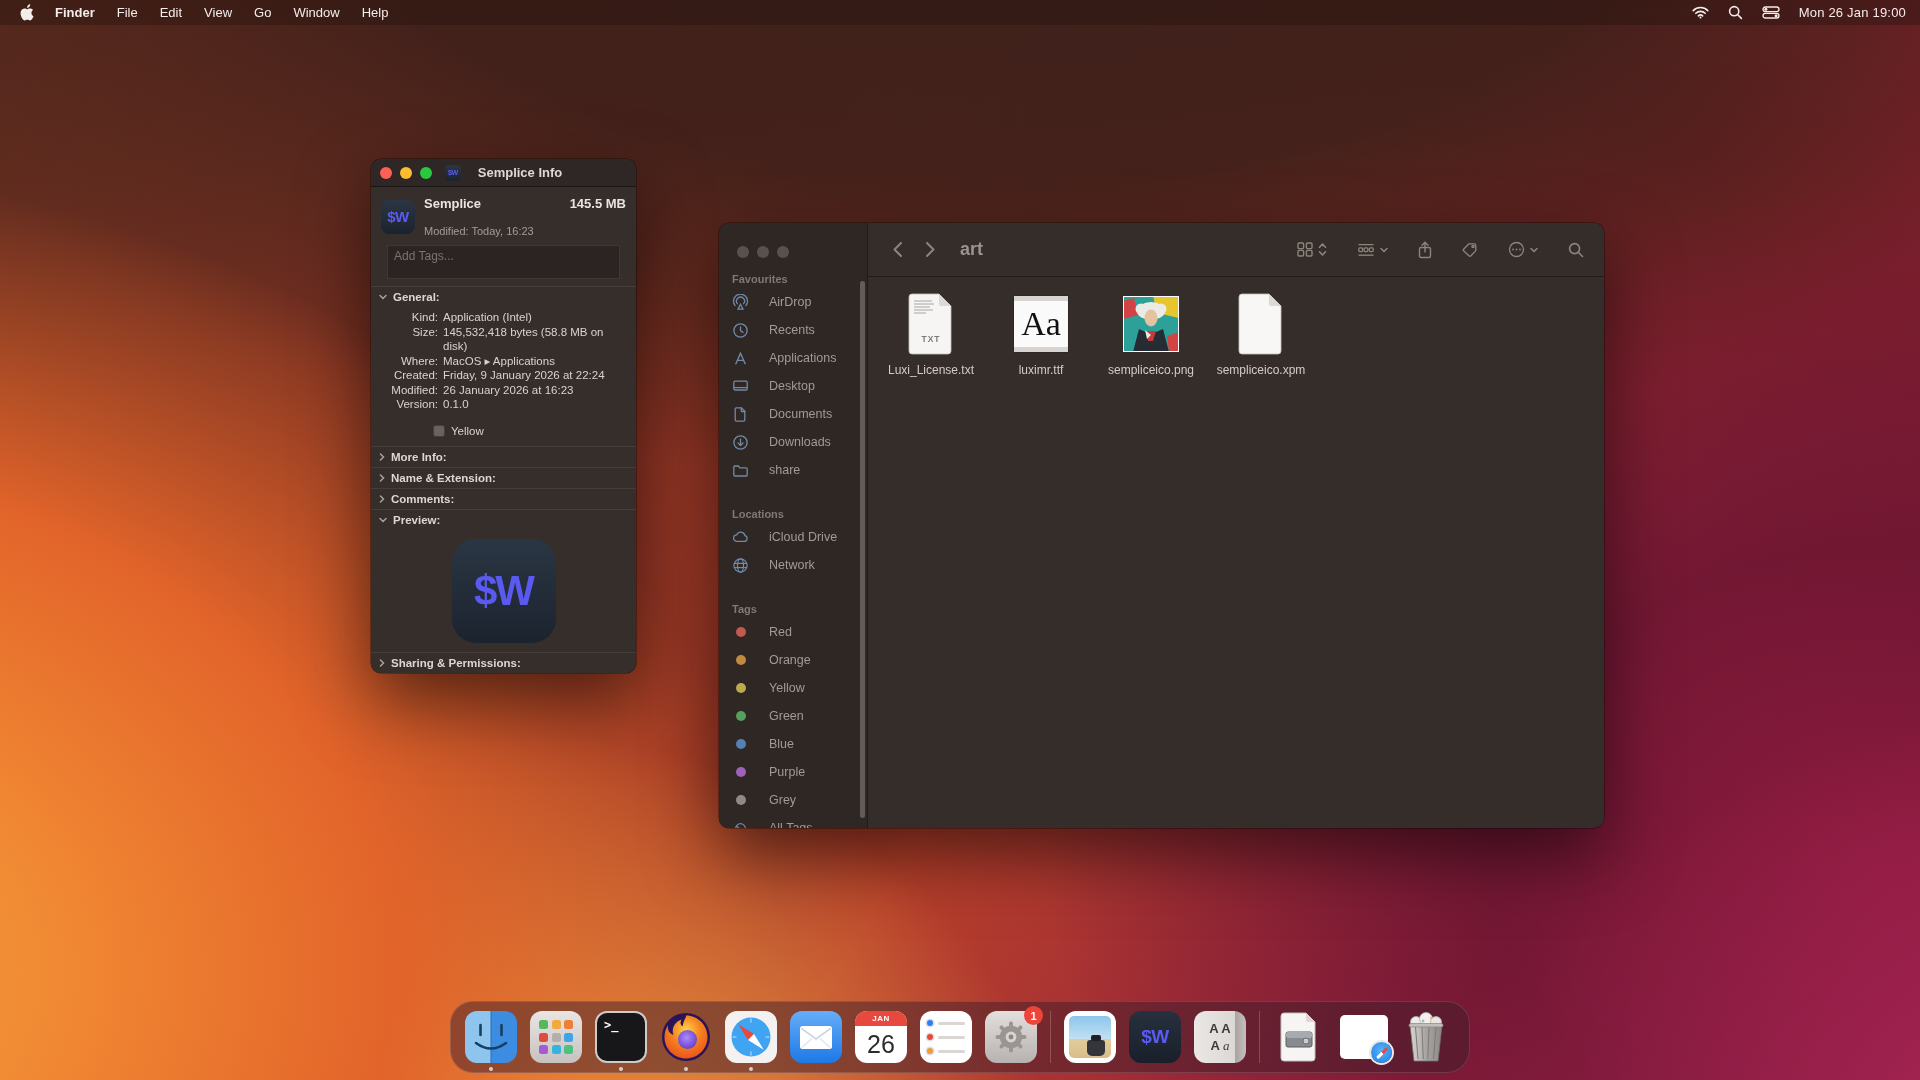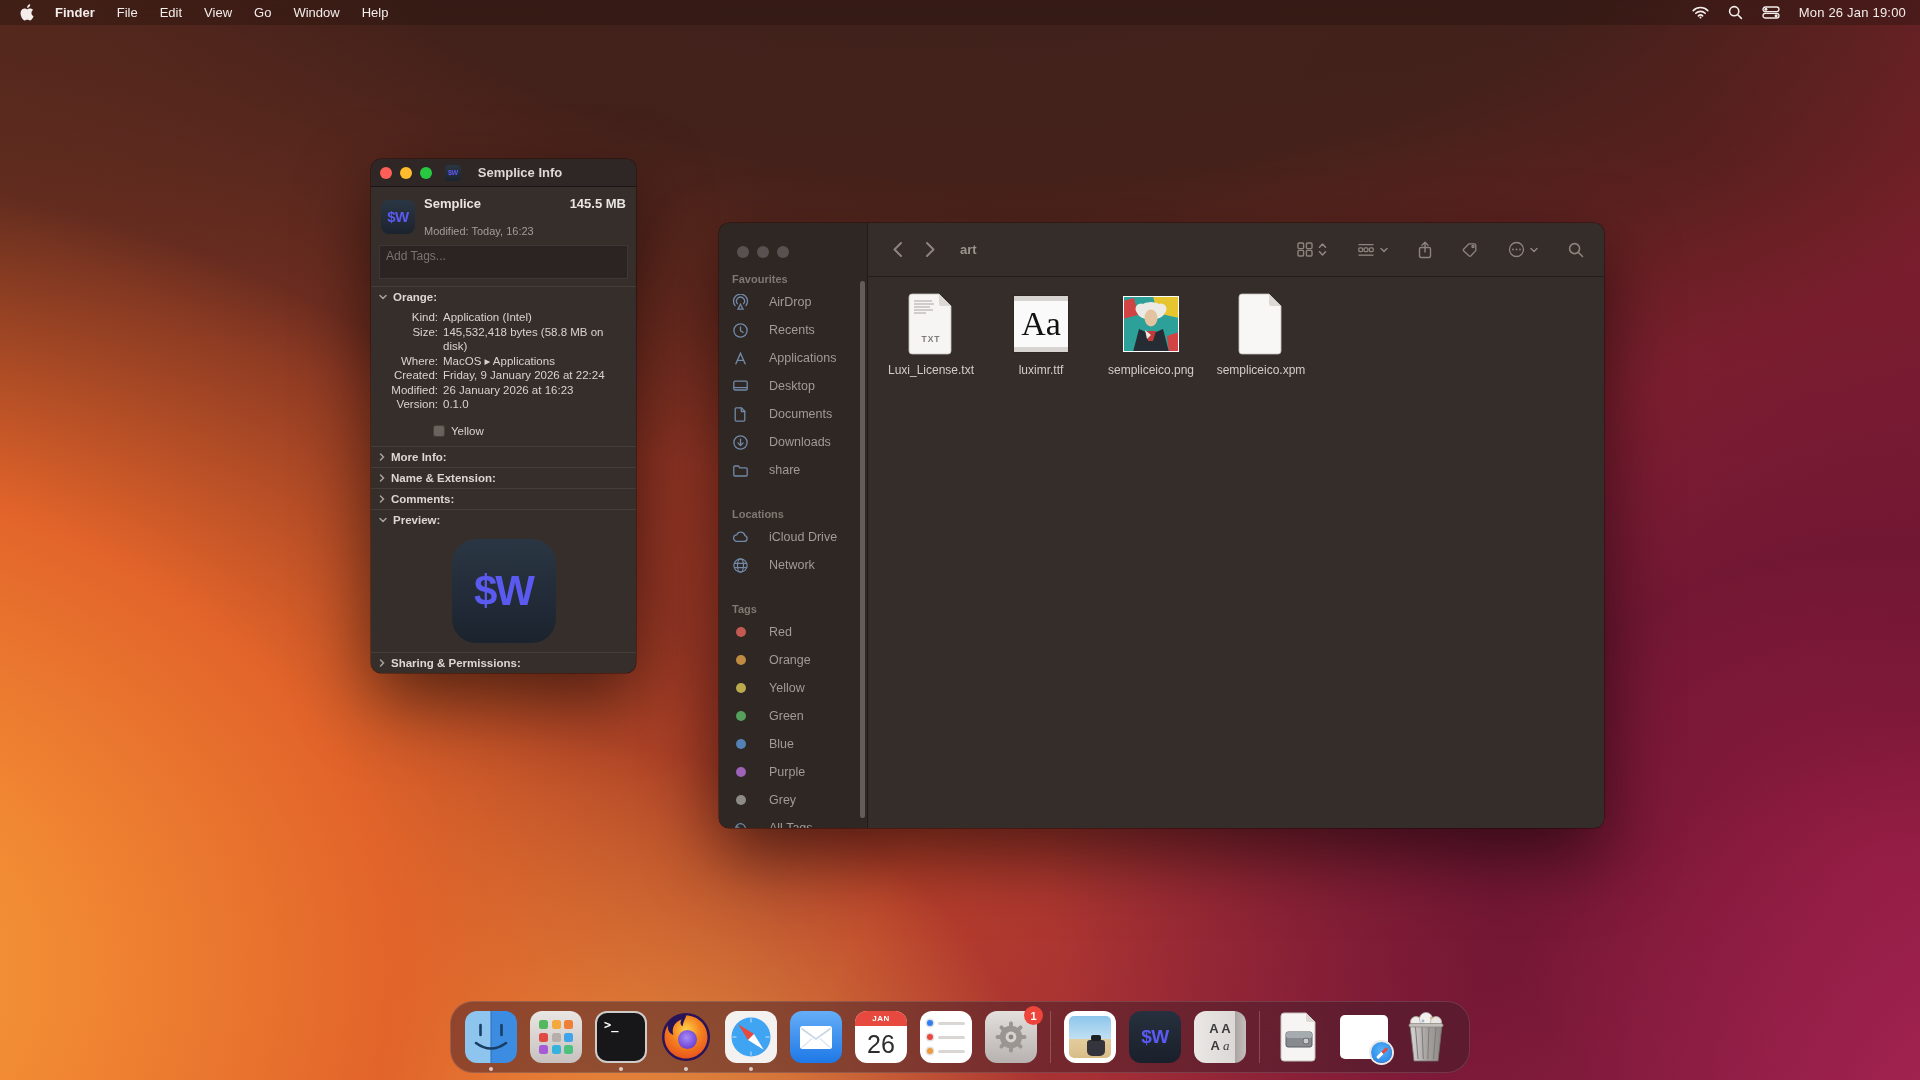--- a/index.html
+++ b/index.html
@@ -40,21 +40,21 @@
   .appicon{background:linear-gradient(180deg,#2b3644,#1b232e);color:#5b5af0;font-weight:700;
     display:flex;align-items:center;justify-content:center;letter-spacing:-.5px}
   .appicon.mini{width:16px;height:16px;border-radius:4px;font-size:7px}
   .appicon.small{width:34px;height:34px;border-radius:8px;font-size:15px}
   .appicon.big{width:104px;height:104px;border-radius:24px;font-size:42px;letter-spacing:-2px}
   .info-head{flex:none;display:flex;align-items:center;gap:9px;padding:9px 10px 8px}
   .info-head-txt{flex:1}
   .ih-row1{display:flex;justify-content:space-between;align-items:baseline}
   .ih-name,.ih-size{font-size:13px;font-weight:700;color:#e9e4e1}
   .ih-mod{font-size:11px;color:#a49c97;margin-top:14px}
-  .tags-box{flex:none;margin:0 8px;height:34px;border:1px solid rgba(255,255,255,.09);background:rgba(18,12,10,.28);padding:3px 6px}
+  .tags-box{flex:none;margin:0 16px;height:34px;border:1px solid rgba(255,255,255,.09);background:rgba(18,12,10,.28);padding:3px 6px}
   .tags-box input{width:100%;border:0;outline:0;background:transparent;font-size:12px;color:#c9c3bf;font-family:inherit}
   .tags-box input::placeholder{color:#7b736e}
   .sec{flex:none;display:flex;align-items:center;gap:6px;height:21px;padding-left:8px;
     border-top:1px solid rgba(255,255,255,.075);font-weight:700;color:#ddd7d3}
   .sec.first{margin-top:7px}
   .gen-rows{flex:none;padding:3px 8px 4px 0}
   .info-row{display:flex;line-height:14.5px}
   .info-row .lbl{flex:none;width:72px;text-align:right;padding-right:5px;color:#d9d3d0}
   .info-row .val{flex:1;color:#d9d3d0}
   .locked-row{flex:none;display:flex;align-items:center;gap:6px;margin:9px 0 9px 62px}
@@ -69,21 +69,21 @@
   .sb-header.later{padding-top:24px}
   .sb-item{height:28px;display:flex;align-items:center;gap:20px;padding-left:13px;
     font-size:12.5px;color:#a29a95;white-space:nowrap}
   .sb-item .ic{flex:none;width:17px;height:17px;display:flex;align-items:center;justify-content:center}
   .tag-dot{flex:none;width:10px;height:10px;border-radius:50%;margin:0 3.5px}
   .sb-scrollbar{position:absolute;top:58px;bottom:10px;right:2px;width:5px;border-radius:3px;background:rgba(255,255,255,.25)}
   .f-main{flex:1;display:flex;flex-direction:column;background:#352d2a;border-left:1px solid rgba(0,0,0,.4)}
   .f-toolbar{flex:none;height:54px;display:flex;align-items:center;padding:0 20px;border-bottom:1px solid rgba(0,0,0,.35)}
   .nav-btn{padding:4px;display:flex}
   .nav-btn.fwd{margin-left:14px}
-  .f-title{margin-left:20px;font-size:13px;font-weight:700;color:#9b938d}
+  .f-title{margin-left:20px;font-size:18px;font-weight:700;color:#9b938d}
   .tb-right{margin-left:auto;display:flex;align-items:center}
   .tb-group{display:flex;align-items:center;gap:5px;margin-left:30px}
   .f-files{flex:1;display:flex;align-items:flex-start;padding:13px 0 0 12px}
   .file-item{width:102px;margin-right:8px;display:flex;flex-direction:column;align-items:center}
   .file-icon{height:68px;display:flex;align-items:center;justify-content:center;position:relative}
   .file-label{margin-top:5px;font-size:12px;color:#d2ccc7;text-align:center;white-space:nowrap}
   .txt-badge{position:absolute;left:50%;transform:translateX(-50%);bottom:14px;font-size:8.5px;font-weight:700;color:#7d7a75;letter-spacing:1px}
   .ttf-icon{width:54px;height:56px;background:#fbfafa;position:relative;display:flex;align-items:center;justify-content:center;box-shadow:0 0 0 .5px rgba(0,0,0,.25)}
   .ttf-icon:before,.ttf-icon:after{content:"";position:absolute;left:0;right:0;height:5px;background:#d7d4d1}
   .ttf-icon:before{top:0}.ttf-icon:after{bottom:0}
@@ -209,21 +209,21 @@
     <div class="tags-box">
       <input type="text" placeholder="Add Tags..." style="">
     </div>
 
     <div class="sec first">
       <span class="chev">
           <svg width="8" height="6" viewBox="0 0 8 6" fill="none" stroke="#a9a19c" stroke-width="1.5" stroke-linecap="round">
             <path d="M1 1.5l3 3 3-3"></path>
           </svg>
         </span>
-      <span>Orange:</span>
+      <span>General:</span>
     </div>
 
     <div class="gen-rows">
       <div class="info-row">
         <span class="lbl">Kind:</span>
         <span class="val">Application (Intel)</span>
       </div>
       <div class="info-row">
         <span class="lbl">Size:</span>
         <span class="val">145,532,418 bytes (58.8 MB on disk)</span>

